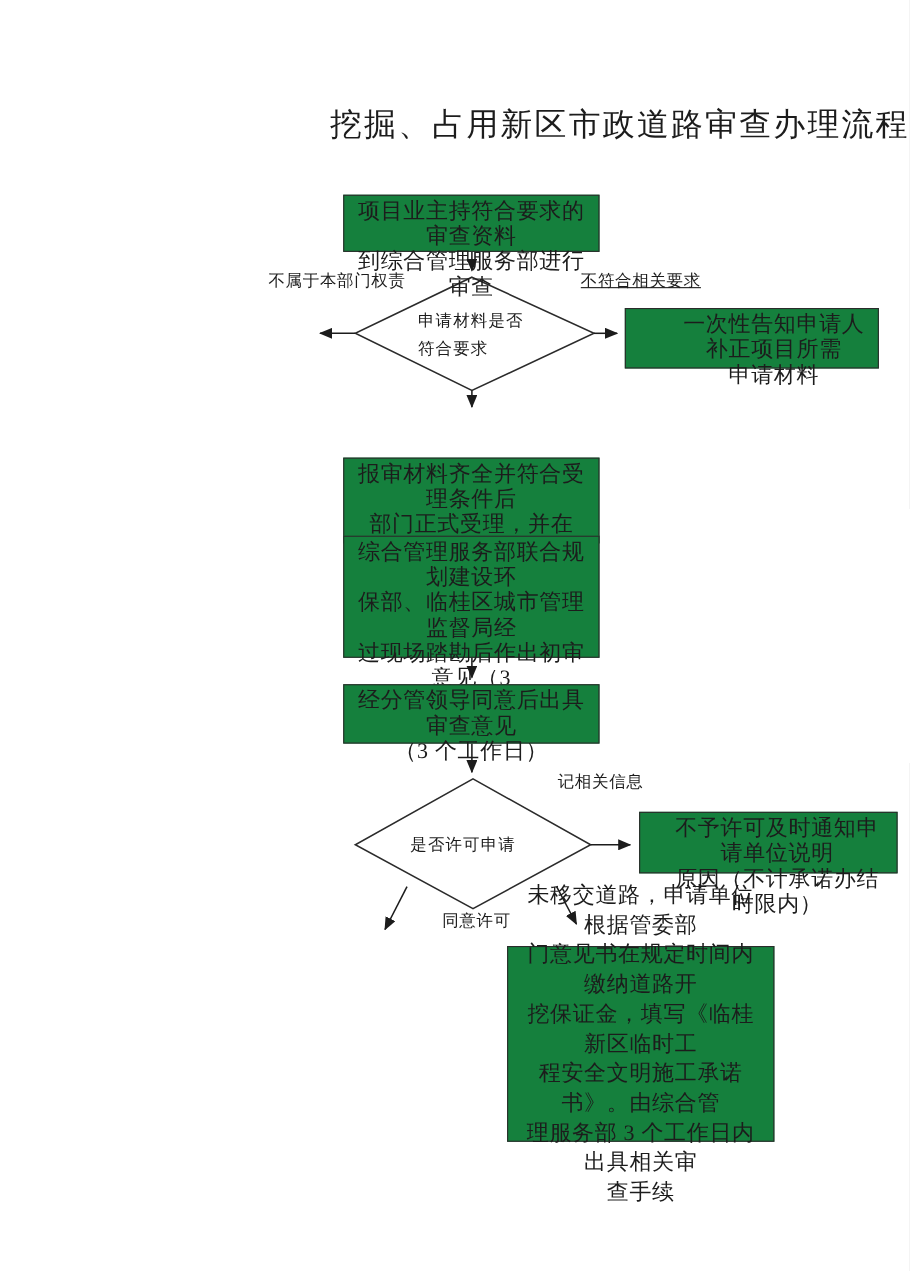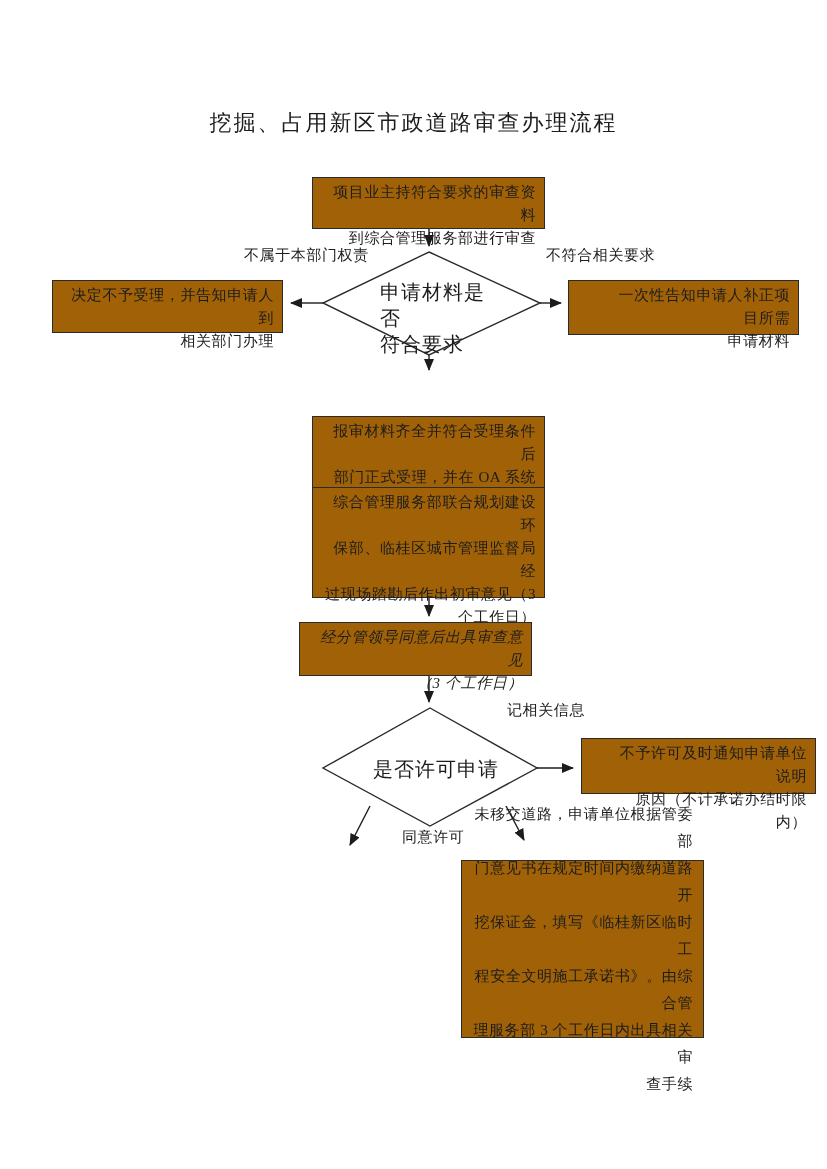--- a/index.html
+++ b/index.html
@@ -8,80 +8,80 @@
     width: 827px;
     height: 1169px;
     margin: 0 auto;
     background: #ffffff;
     font-family: "Liberation Serif", serif;
     color: #1c1c1c;
     overflow: hidden;
   }
   .title {
     position: absolute;
-    top: 108px;
+    top: 94px;
     left: 0;
     width: 100%;
-    text-align: center;
-    font-size: 22px;
+    text-align: right;
+    font-size: 29px;
     letter-spacing: 2px;
     white-space: nowrap;
   }
   svg.connectors {
     position: absolute;
     left: 0; top: 0;
     width: 827px; height: 1169px;
     pointer-events: none;
   }
   .node {
     position: absolute;
     box-sizing: border-box;
-    background: #a16207;
+    background: #15803d;
     border: 1.4px solid #2b2b2b;
-    font-size: 15px;
+    font-size: 20px;
     line-height: 23px;
     letter-spacing: 0.6px;
     padding: 3px 8px;
     white-space: pre-line;
-    text-align: right;
+    text-align: center;
   }
   .node.tall {
     display: flex;
     align-items: center;
     line-height: 27px;
     padding: 3px 10px;
   }
   .diamond-text {
     position: absolute;
-    font-size: 20px;
+    font-size: 15px;
     line-height: 26px;
     letter-spacing: 1px;
     white-space: pre-line;
     text-align: left;
   }
   .edge-label {
     position: absolute;
     font-size: 15px;
     letter-spacing: 0.6px;
     white-space: nowrap;
   }
   
   #node-start          { left: 312px; top: 177px; width: 233px; height: 52px; }
   #node-reject         { left:  52px; top: 280px; width: 231px; height: 53px; }
   #node-supplement     { left: 568px; top: 280px; width: 231px; height: 55px; padding-left: 48px; }
   #node-accept         { left: 312px; top: 376px; width: 233px; height: 78px; margin-top: 40px; }
   #node-survey         { left: 312px; top: 487px; width: 233px; height: 111px; }
-  #node-review         { left: 299px; top: 622px; width: 233px; height: 54px; font-style: italic; }
+  #node-review         { left: 312px; top: 622px; width: 233px; height: 54px; }
   #node-no-permit      { left: 581px; top: 738px; width: 235px; height: 56px; padding-left: 24px; }
   #node-transferred    { left: 208px; top: 860px; width: 183px; height: 176px; }
   #node-not-transferred{ left: 461px; top: 860px; width: 243px; height: 178px; }
   #diamond1-text       { left: 380px; top: 279px; width: 125px; }
   #diamond2-text       { left: 373px; top: 756px; width: 140px; }
   #label-not-department{ left: 244px; top: 246px; }
-  #label-not-compliant { left: 546px; top: 246px; }
+  #label-not-compliant { left: 528px; top: 246px; text-decoration: underline; }
   #label-no-permission { left: 507px; top: 701px; }
   #label-agree         { left: 402px; top: 828px; }
 </style>
 </head>
 <body>
 
 <div class="page">
 
   <div class="title">挖掘、占用新区市政道路审查办理流程</div>
 
@@ -112,22 +112,20 @@
   <div class="node" id="node-start">项目业主持符合要求的审查资料
 到综合管理服务部进行审查</div>
 
   <div class="diamond-text" id="diamond1-text">申请材料是否
 符合要求</div>
 
   <div class="edge-label" id="label-not-department">不属于本部门权责</div>
 
   <div class="edge-label" id="label-not-compliant">不符合相关要求</div>
 
-  <div class="node" id="node-reject">决定不予受理，并告知申请人到
-相关部门办理</div>
 
   <div class="node" id="node-supplement">一次性告知申请人补正项目所需
 申请材料</div>
 
   <div class="node" id="node-accept">报审材料齐全并符合受理条件后
 部门正式受理，并在 OA 系统上登
 记相关信息（1 个工作日）</div>
 
   <div class="node" id="node-survey">综合管理服务部联合规划建设环
 保部、临桂区城市管理监督局经

